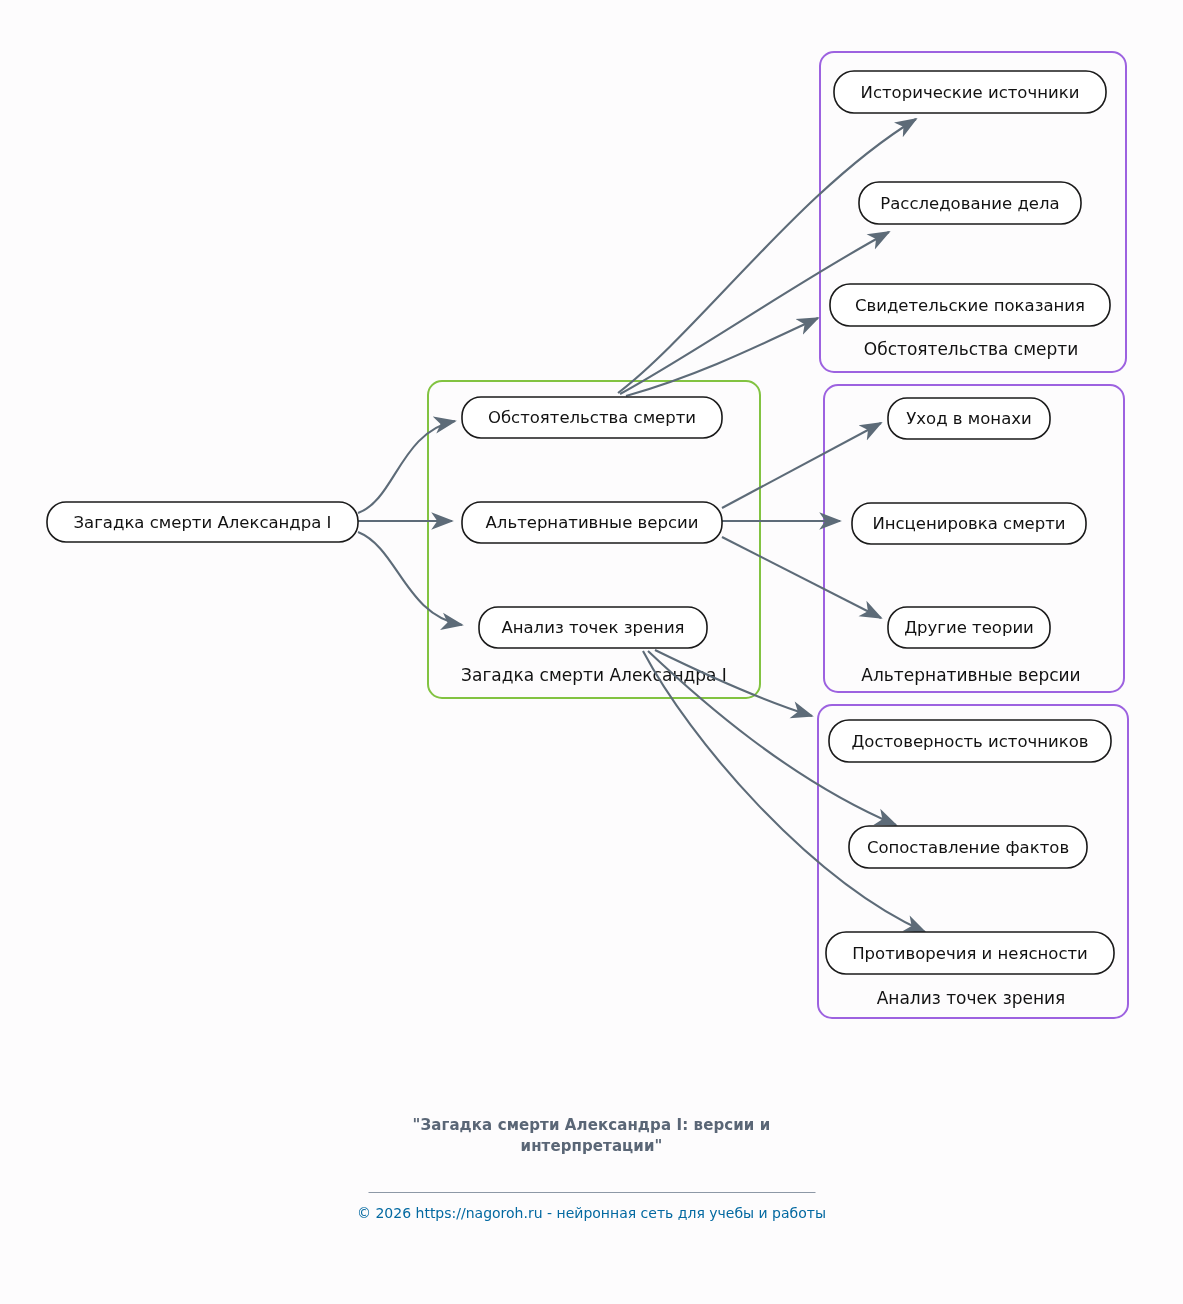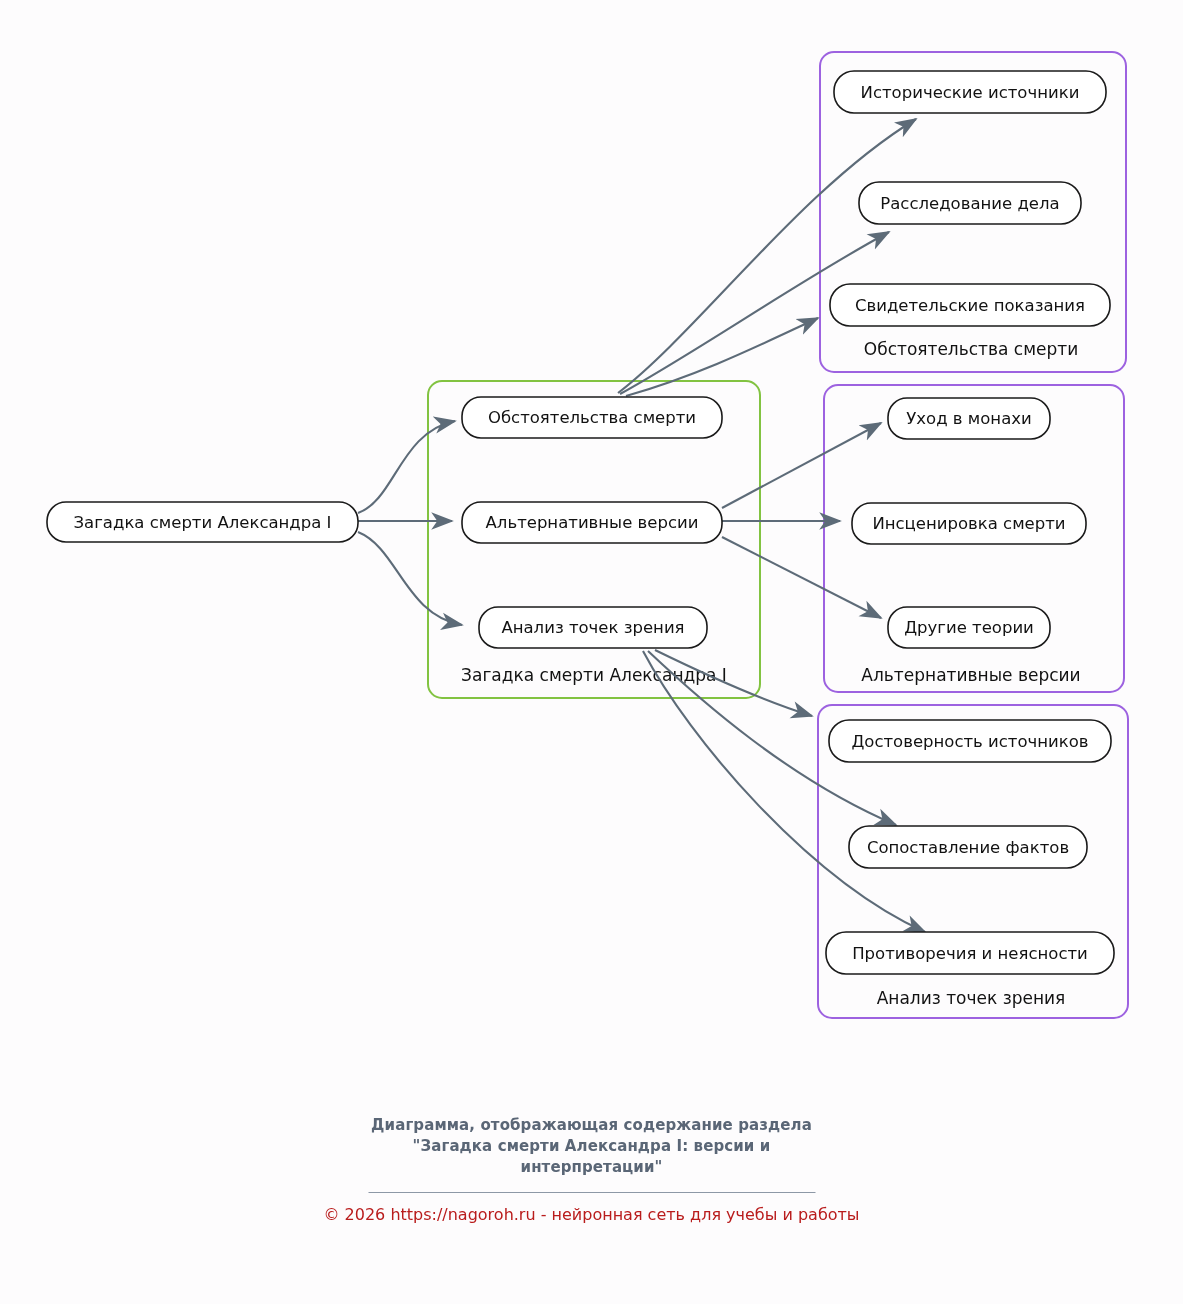--- a/index.html
+++ b/index.html
@@ -84,22 +84,22 @@
     height: 1px;
     background: #8d98a6;
   }
   .footer-credit {
     position: absolute;
     left: 0;
     top: 1205px;
     width: 1183px;
     text-align: center;
     font-family: "DejaVu Sans", "Liberation Sans", sans-serif;
-    font-size: 16px;
-    color: #b91c1c;
+    font-size: 14px;
+    color: #0369a1;
   }
 </style>
 </head>
 <body>
 
 <div id="diagram-root">
 
   <svg class="canvas" viewBox="0 0 1183 1304">
     <defs>
       <marker id="arrow" viewBox="0 0 12 10" refX="11" refY="5" markerWidth="11" markerHeight="9" orient="auto-start-reverse">
@@ -211,21 +211,20 @@
       <text class="node-label" x="968" y="848">Сопоставление фактов</text>
     </g>
 
     <g>
       <rect class="node-rect" x="826" y="932" width="288" height="42" rx="20" ry="20"></rect>
       <text class="node-label" x="970" y="954">Противоречия и неясности</text>
     </g>
   </svg>
 
   <div class="footer-caption">
-    <span class="cap-line">Диаграмма, отображающая содержание раздела</span>
     <span class="cap-line">"Загадка смерти Александра I: версии и</span>
     <span class="cap-line">интерпретации"</span>
   </div>
 
   <div class="footer-rule"></div>
 
   <div class="footer-credit">© 2026 https://nagoroh.ru - нейронная сеть для учебы и работы</div>
 
 </div>
 

